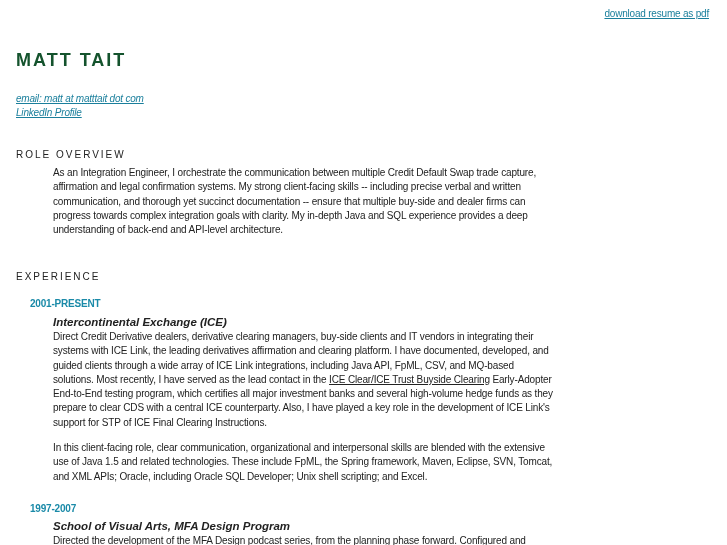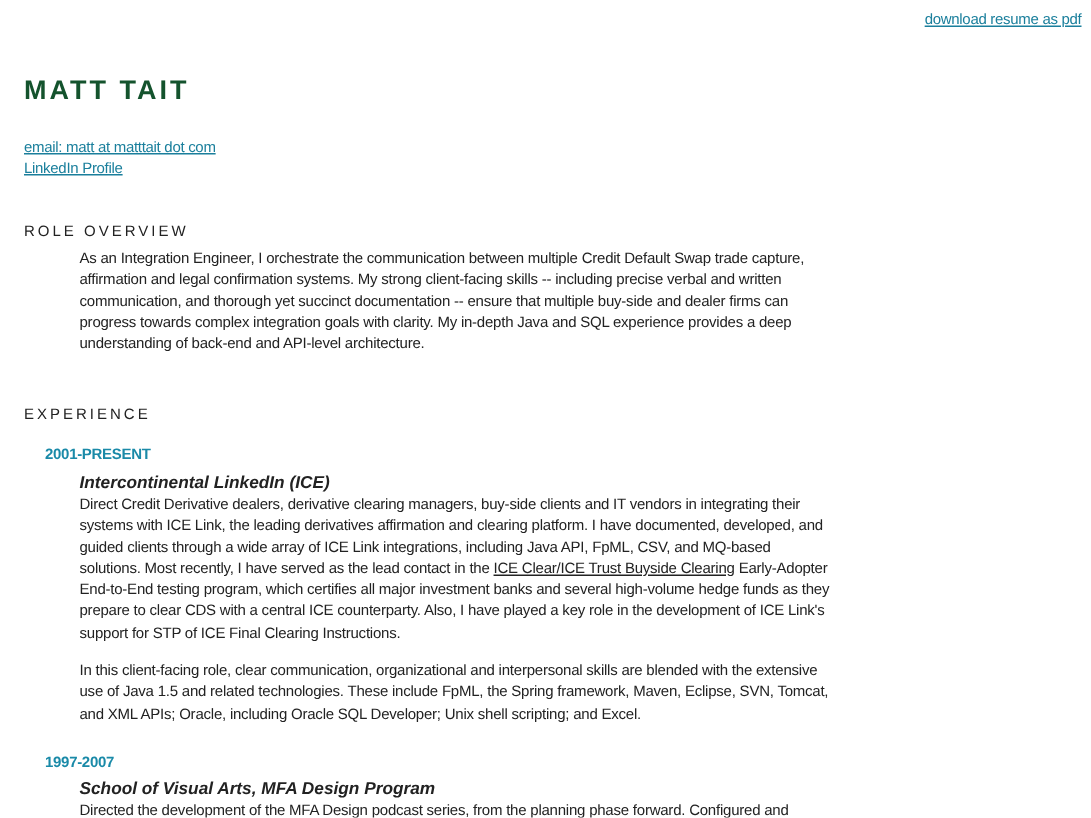--- a/index.html
+++ b/index.html
@@ -2,28 +2,28 @@
 <html><head>
 <meta charset="utf-8">
 <style>
   html, body { margin: 0; padding: 0; background: #ffffff; }
   body {
     width: 727px; height: 545px; overflow: hidden; position: relative;
     font-family: "Liberation Sans", sans-serif; color: #222222;
   }
   a { color: #1a7f9c; }
   .pdf-link {
-    position: absolute; top: 8px; right: 6px;
+    position: absolute; top: 8px; right: 18px;
     font-size: 10px; color: #1a7f9c; text-decoration: underline; letter-spacing: -0.2px;
   }
   .name {
     position: absolute; left: 16px; top: 50px; margin: 0;
     font-size: 18px; font-weight: bold; letter-spacing: 2px; color: #14532d;
   }
-  .contact { position: absolute; left: 16px; top: 92px; font-size: 10px; line-height: 14px; letter-spacing: -0.2px; }
+  .contact { position: absolute; left: 16px; top: 92px; font-size: 10px; line-height: 14px; letter-spacing: -0.2px; font-style: italic; }
   .contact a { display: block; color: #1a7f9c; text-decoration: underline; }
   .section-title {
     position: absolute; left: 16px; margin: 0;
     font-size: 10px; font-weight: normal; letter-spacing: 2px; color: #222222; text-align: right;
   }
   .para {
     position: absolute; left: 53px; width: 500px; margin: 0;
     font-size: 10px; line-height: 14.3px; color: #222222; letter-spacing: -0.15px;
   }
   .period {
@@ -48,21 +48,21 @@
   <a>LinkedIn Profile</a>
 </div>
 
 <h2 class="section-title" style="top:149px;">ROLE OVERVIEW</h2>
 <p class="para" style="top:166px;">As an Integration Engineer, I orchestrate the communication between multiple Credit Default Swap trade capture, affirmation and legal confirmation systems. My strong client-facing skills -- including precise verbal and written communication, and thorough yet succinct documentation -- ensure that multiple buy-side and dealer firms can progress towards complex integration goals with clarity. My in-depth Java and SQL experience provides a deep understanding of back-end and API-level architecture.</p>
 
 <h2 class="section-title" style="top:271px;">EXPERIENCE</h2>
 
 <div>
   <h3 class="period" style="top:298px;">2001-PRESENT</h3>
-  <h4 class="org" style="top:316px;">Intercontinental LinkedIn (ICE)</h4>
+  <h4 class="org" style="top:316px;">Intercontinental Exchange (ICE)</h4>
   <p class="para" style="top:330px;"><span>Direct Credit Derivative dealers, derivative clearing managers, buy-side clients and IT vendors in integrating their systems with ICE Link, the leading derivatives affirmation and clearing platform. I have documented, developed, and guided clients through a wide array of ICE Link integrations, including Java API, FpML, CSV, and MQ-based solutions. Most recently, I have served as the lead contact in the </span><a class="inline-link">ICE Clear/ICE Trust Buyside Clearing</a><span> Early-Adopter End-to-End testing program, which certifies all major investment banks and several high-volume hedge funds as they prepare to clear CDS with a central ICE counterparty. Also, I have played a key role in the development of ICE Link's support for STP of ICE Final Clearing Instructions.</span></p>
   <p class="para" style="top:441px;">In this client-facing role, clear communication, organizational and interpersonal skills are blended with the extensive use of Java 1.5 and related technologies. These include FpML, the Spring framework, Maven, Eclipse, SVN, Tomcat, and XML APIs; Oracle, including Oracle SQL Developer; Unix shell scripting; and Excel.</p>
 </div>
 
 <div>
   <h3 class="period" style="top:503px;">1997-2007</h3>
   <h4 class="org" style="top:520px;">School of Visual Arts, MFA Design Program</h4>
   <p class="para" style="top:534px;">Directed the development of the MFA Design podcast series, from the planning phase forward. Configured and</p>
 </div>
 

